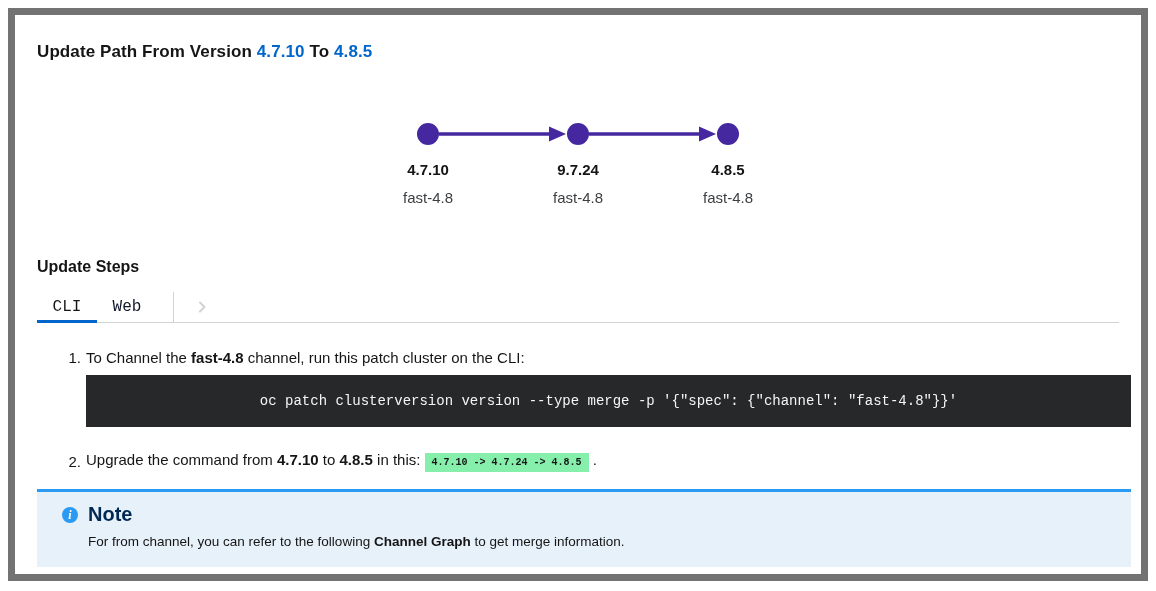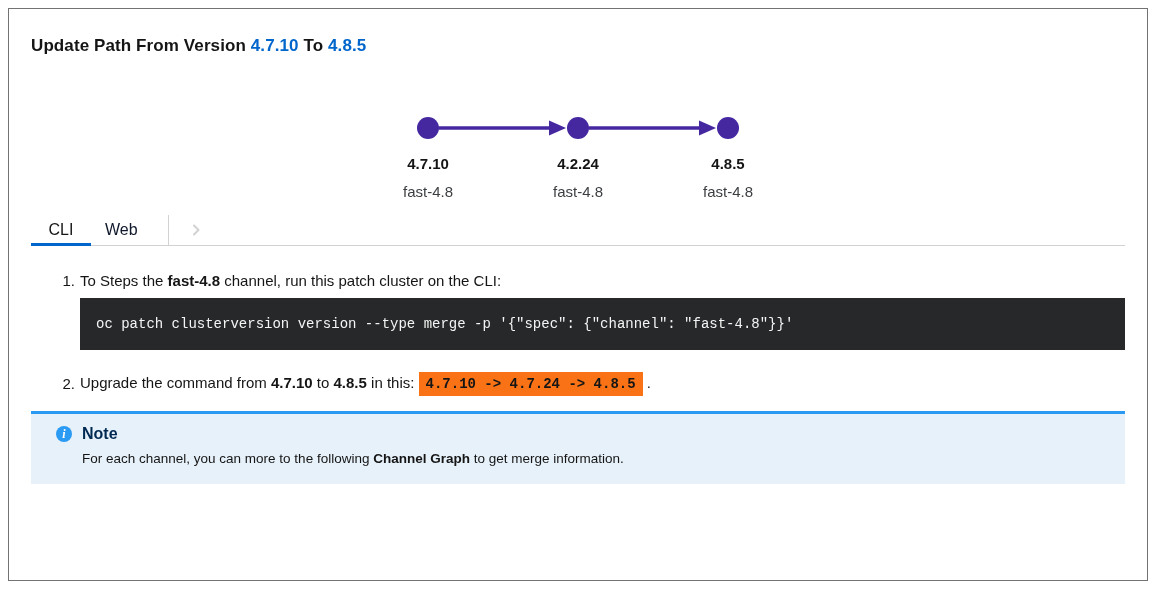--- a/index.html
+++ b/index.html
@@ -8,21 +8,21 @@
     width: 1156px; height: 591px;
     background: #ffffff;
     font-family: "Liberation Sans", "DejaVu Sans", sans-serif;
     color: #151515;
   }
   .card {
     position: absolute;
     left: 8px; top: 8px;
     width: 1140px; height: 573px;
     background: #ffffff;
-    border: 1px solid #737373;
+    border: 7px solid #737373;
     padding: 0 22px;
     overflow: hidden;
   }
   
   .page-title {
     margin-top: 26px;
     font-size: 17px;
     line-height: 22px;
     font-weight: bold;
     letter-spacing: 0.1px;
@@ -53,20 +53,21 @@
     font-size: 16px;
     line-height: 21px;
     font-weight: bold;
   }
   .tab-bar {
     margin-top: 15px;
     display: flex;
     align-items: stretch;
     height: 31px;
     border-bottom: 1px solid #d2d2d2;
+    font-family: Liberation Mono, monospace;
   }
   .tab {
     min-width: 60px;
     padding: 0 14px;
     display: flex;
     align-items: center;
     justify-content: center;
     font-size: 16px;
     color: #0f172a;
     cursor: pointer;
@@ -107,27 +108,28 @@
   .bold { font-weight: bold; }
   .code-block {
     margin: 7px 0 0 49px;
     width: 1045px;
     background: #26282a;
     color: #f5f5f5;
     font-family: "Liberation Mono", "DejaVu Sans Mono", monospace;
     font-size: 14px;
     line-height: 20px;
     padding: 16px 16px;
+    text-align: center;
   }
   .step2 { margin-top: 22px; align-items: center; }
   .inline-code {
     font-family: "Liberation Mono", "DejaVu Sans Mono", monospace;
     font-weight: bold;
-    font-size: 14px;
-    background: #f97316;
+    font-size: 10px;
+    background: #86efac;
     padding: 4px 7px;
   }
   
   .note-box {
     margin-top: 16px;
     width: 1094px;
     background: #e7f1fa;
     border-top: 3px solid #2b9af3;
     padding: 11px 16px 16px 16px;
   }
@@ -144,21 +146,21 @@
     font-weight: bold;
     font-style: italic;
     font-size: 12px;
     line-height: 16px;
     text-align: center;
     flex: 0 0 auto;
     margin-left: 9px;
   }
   .note-title {
     margin-left: 10px;
-    font-size: 16px;
+    font-size: 20px;
     font-weight: bold;
     color: #002952;
   }
   .note-body {
     margin: 7px 0 0 35px;
     font-size: 13.5px;
     line-height: 18px;
     color: #151515;
   }
 </style>
@@ -174,60 +176,61 @@
       <line x1="86" y1="13" x2="198" y2="13" stroke="#4527a0" stroke-width="3.5"></line>
       <polygon points="196,5.5 213,13 196,20.5" fill="#4527a0"></polygon>
       <line x1="236" y1="13" x2="348" y2="13" stroke="#4527a0" stroke-width="3.5"></line>
       <polygon points="346,5.5 363,13 346,20.5" fill="#4527a0"></polygon>
       <circle cx="75" cy="13" r="11" fill="#4527a0"></circle>
       <circle cx="225" cy="13" r="11" fill="#4527a0"></circle>
       <circle cx="375" cy="13" r="11" fill="#4527a0"></circle>
     </svg>
     <div class="graph-labels-row">
       <div class="graph-label version">4.7.10</div>
-      <div class="graph-label version">4.2.24</div>
+      <div class="graph-label version">9.7.24</div>
       <div class="graph-label version">4.8.5</div>
     </div>
     <div class="graph-labels-row channels">
       <div class="graph-label channel">fast-4.8</div>
       <div class="graph-label channel">fast-4.8</div>
       <div class="graph-label channel">fast-4.8</div>
     </div>
   </div>
 
+  <h2 class="steps-heading">Update Steps</h2>
 
   <div class="tab-bar">
     <div class="tab active">CLI</div>
     <div class="tab">Web</div>
     <div class="tab-scroll-btn">
       <svg width="12" height="12" viewBox="0 0 12 12">
         <path d="M4 1.5 L8.5 6 L4 10.5" fill="none" stroke="#d2d2d2" stroke-width="2" stroke-linecap="round" stroke-linejoin="round"></path>
       </svg>
     </div>
   </div>
 
   <div class="step-list">
 
     <div class="step-line">
       <span class="step-num">1.</span>
-      <span class="step-body"><span>To Steps the </span><span class="bold">fast-4.8</span><span> channel, run this patch cluster on the CLI:</span></span>
+      <span class="step-body"><span>To Channel the </span><span class="bold">fast-4.8</span><span> channel, run this patch cluster on the CLI:</span></span>
     </div>
 
     <div class="code-block">
       <span>oc patch clusterversion version --type merge -p '{"spec": {"channel": "fast-4.8"}}'</span>
     </div>
 
     <div class="step-line step2">
       <span class="step-num">2.</span>
       <span class="step-body"><span>Upgrade the command from </span><span class="bold">4.7.10</span><span> to </span><span class="bold">4.8.5</span><span> in this: </span><span class="inline-code">4.7.10 -&gt; 4.7.24 -&gt; 4.8.5</span><span> .</span></span>
     </div>
 
   </div>
 
   <div class="note-box">
     <div class="note-head">
       <div class="info-icon">i</div>
       <div class="note-title">Note</div>
     </div>
-    <div class="note-body"><span>For each channel, you can more to the following </span><span class="bold">Channel Graph</span><span> to get merge information.</span></div>
+    <div class="note-body"><span>For from channel, you can refer to the following </span><span class="bold">Channel Graph</span><span> to get merge information.</span></div>
   </div>
 
 </div>
 
 </body></html>

